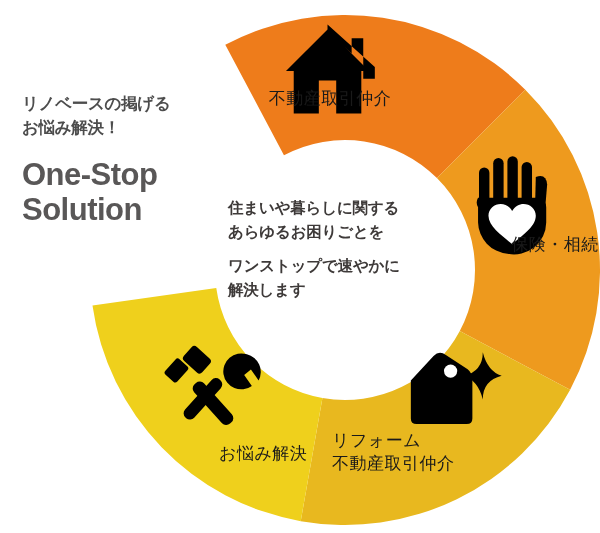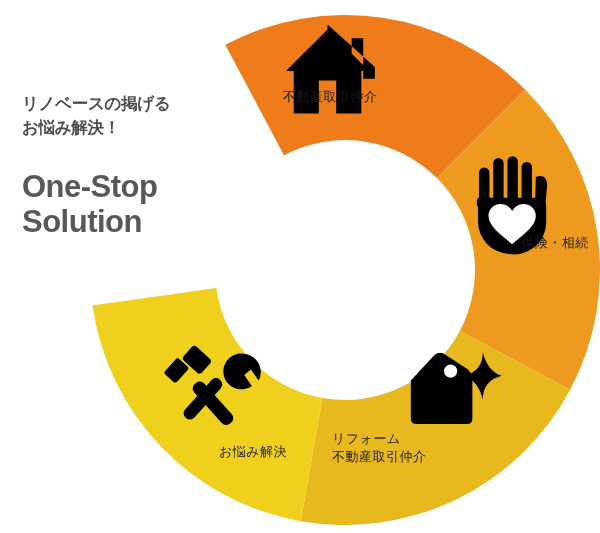--- a/index.html
+++ b/index.html
@@ -39,21 +39,21 @@
   }
   .lead-line {
     font-size: 16.5px;
     line-height: 1.45;
     font-weight: 700;
     color: #4d4d4d;
     letter-spacing: -0.3px;
     white-space: nowrap;
   }
   .headline {
-    margin-top: 30px;
+    margin-top: 18px;
     font-size: 31px;
     line-height: 1.12;
     font-weight: 700;
     color: #595757;
     letter-spacing: -0.5px;
   }
   
   .center-block {
     position: absolute;
     left: 228px;
@@ -68,21 +68,21 @@
     color: #3e3a39;
     letter-spacing: -0.2px;
     white-space: nowrap;
   }
   .center-gap {
     height: 9px;
   }
   
   .seg-label {
     position: absolute;
-    font-size: 13px;
+    font-size: 17px;
     line-height: 1.35;
     font-weight: 500;
     color: #1a1a1a;
     letter-spacing: 0.5px;
     white-space: nowrap;
     z-index: 4;
   }
   .seg-label.c { transform: translateX(-50%); }
   .lbl-realestate { left: 330px; top: 88px; }
   .lbl-insurance  { left: 555px; top: 234px; }
@@ -140,20 +140,27 @@
 
   <div class="left-block">
     <div class="lead-line">リノベースの掲げる</div>
     <div class="lead-line">お悩み解決！</div>
     <div class="headline">
       <div>One-Stop</div>
       <div>Solution</div>
     </div>
   </div>
 
+  <div class="center-block">
+    <div class="center-line">住まいや暮らしに関する</div>
+    <div class="center-line">あらゆるお困りごとを</div>
+    <div class="center-gap"></div>
+    <div class="center-line">ワンストップで速やかに</div>
+    <div class="center-line">解決します</div>
+  </div>
 
   <div class="seg-label c lbl-realestate">不動産取引仲介</div>
 
   <div class="seg-label c lbl-insurance">保険・相続</div>
 
   <div class="seg-label lbl-reform">
     <div>リフォーム</div>
     <div>不動産取引仲介</div>
   </div>
 

